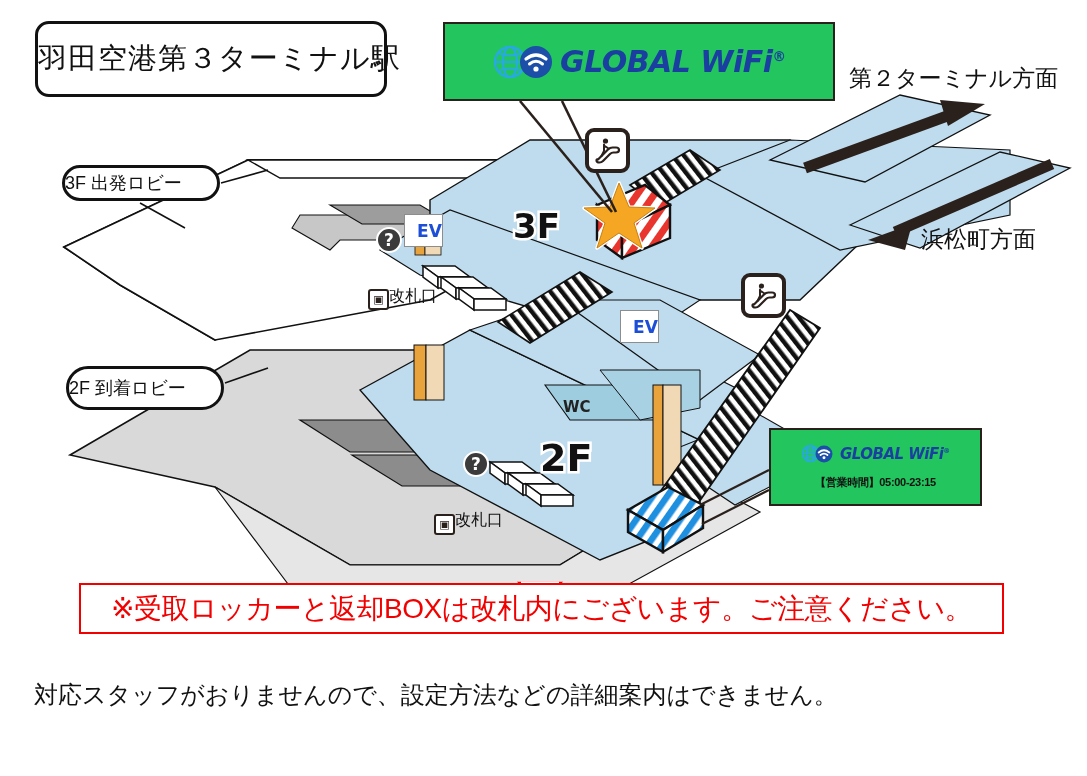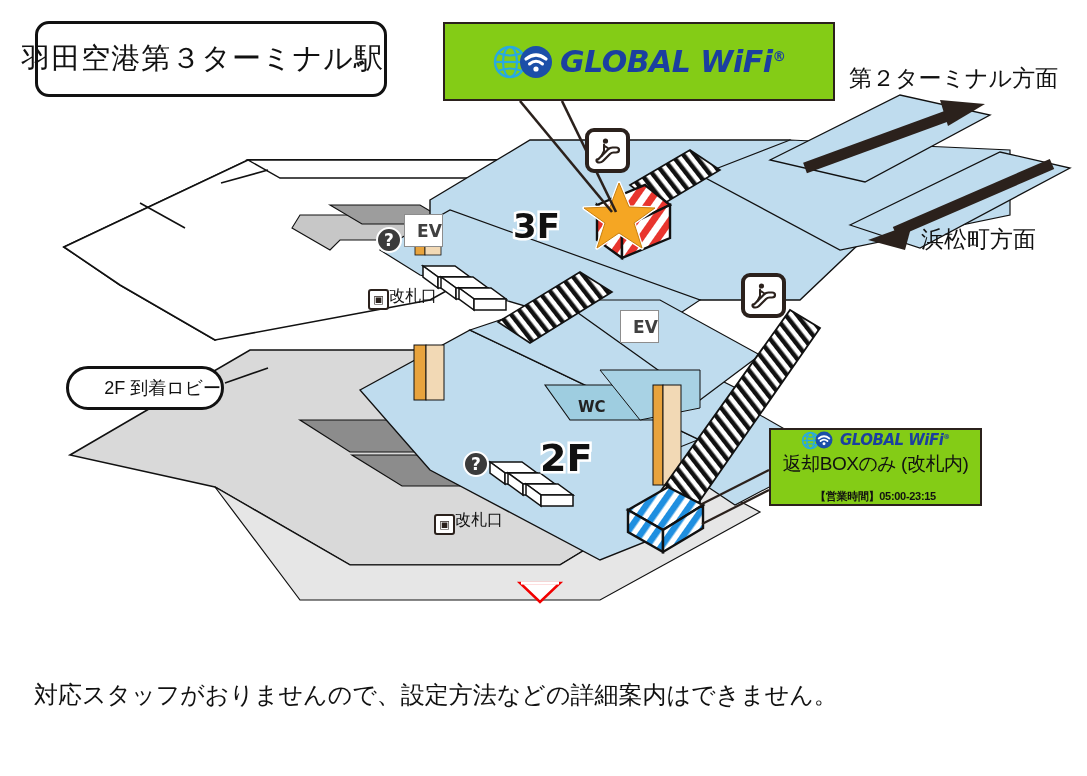--- a/index.html
+++ b/index.html
@@ -14,38 +14,38 @@
 
   
   #mapsvg{position:absolute;left:0;top:0;width:1087px;height:776px;}
 
   
   .pill{
     position:absolute;
     border:3px solid #111;
     background:#fff;
     border-radius:999px;
-    display:flex;align-items:center;justify-content:flex-end;
+    display:flex;align-items:center;justify-content:flex-start;
     color:#111;
     white-space:nowrap;
     box-sizing:border-box;
   }
   #station-title{
     left:35px;top:21px;width:352px;height:76px;
     border-radius:14px;
     font-size:29px;letter-spacing:1px;
   }
   #lbl-3f{left:62px;top:165px;width:158px;height:36px;font-size:18px;}
   #lbl-2f{left:66px;top:366px;width:158px;height:44px;font-size:18px;}
 
   
   .callout{
     position:absolute;
     border:2.5px solid #2b211c;
-    background:#84cc16;
+    background:#22c55e;
     box-sizing:border-box;
     display:flex;flex-direction:column;align-items:center;justify-content:center;
   }
   #callout-pickup{
     left:443px;top:22px;width:392px;height:79px;
   }
   #callout-return{
     left:769px;top:428px;width:213px;height:78px;
     border-width:2px;
   }
@@ -93,41 +93,41 @@
     font-weight:bold;color:#111;
     -webkit-text-stroke:5px #fff;
     paint-order:stroke fill;
   }
   #floor-3f{left:513px;top:206px;font-size:34px;}
   #floor-2f{left:540px;top:436px;font-size:38px;}
   .floor-big span{position:relative;}
 
   
   .map-text{position:absolute;color:#111;white-space:nowrap;}
-  #wc-label{left:578px;top:398px;font-size:15px;font-family:"DejaVu Sans",sans-serif;
+  #wc-label{left:563px;top:398px;font-size:15px;font-family:"DejaVu Sans",sans-serif;
             font-weight:600;color:#222;}
   .gate-label{font-size:16px;}
   #gate-3f{left:389px;top:286px;}
   #gate-2f{left:455px;top:510px;}
 
   
   .gate-icon{
     position:absolute;width:17px;height:17px;border:2px solid #2b211c;border-radius:3px;
     background:#fff;display:flex;align-items:center;justify-content:center;
     font-size:11px;line-height:1;color:#2b211c;
   }
   #gate-icon-3f{left:368px;top:289px;}
   #gate-icon-2f{left:434px;top:514px;}
 
   
   .ev-box{
     position:absolute;border:1.5px solid #8d8d8d;background:#fff;
     display:flex;align-items:center;justify-content:center;
     font-family:"DejaVu Sans","Liberation Sans",sans-serif;
-    font-size:17px;font-weight:600;color:#404040;
+    font-size:17px;font-weight:600;color:#1d4ed8;
     box-sizing:border-box;
     padding-left:12px;
   }
   #ev-3f{left:404px;top:214px;width:39px;height:33px;}
   #ev-2f{left:620px;top:310px;width:39px;height:33px;}
 
   
   .qmark{
     position:absolute;width:26px;height:26px;border-radius:50%;
     background:#3b3b3b;color:#fff;
@@ -314,20 +314,23 @@
     <g>
       <polygon points="520,583 560,583 540,602" fill="#ffffff" stroke="#f20000" stroke-width="2.5"></polygon>
       <line x1="521" y1="583" x2="559" y2="583" stroke="#ffffff" stroke-width="3"></line>
     </g>
   </svg>
 
   <div class="pill" id="station-title">
     <span>羽田空港第３ターミナル駅</span>
   </div>
 
+  <div class="pill" id="lbl-3f">
+    <span>3F 出発ロビー</span>
+  </div>
   <div class="pill" id="lbl-2f">
     <span>2F 到着ロビー</span>
   </div>
 
   <div class="callout" id="callout-pickup">
     <div class="gw-logo">
       <div class="gw-marks">
         <svg class="gw-globe" width="36" height="36" viewBox="0 0 36 36">
           <circle cx="18" cy="18" r="15" fill="none" stroke="#29a9e1" stroke-width="2.4"></circle>
           <ellipse cx="18" cy="18" rx="7" ry="15" fill="none" stroke="#29a9e1" stroke-width="2.2"></ellipse>
@@ -362,21 +365,20 @@
           <circle cx="17" cy="17" r="16" fill="#1b4fa8"></circle>
           <path d="M 7 14 Q 17 6 27 14" fill="none" stroke="#ffffff" stroke-width="3.6" stroke-linecap="round"></path>
           <path d="M 10.5 19 Q 17 13.5 23.5 19" fill="none" stroke="#ffffff" stroke-width="3.4" stroke-linecap="round"></path>
           <circle cx="17" cy="24" r="2.8" fill="#ffffff"></circle>
         </svg>
       </div>
       <div class="gw-word">
         <span>GLOBAL WiFi</span><span class="gw-reg">®</span>
       </div>
     </div>
-    <div class="gw-sub">返却BOXのみ (改札内)</div>
     <div class="gw-hours">【営業時間】05:00-23:15</div>
   </div>
 
   <div class="dir-text" id="dir-t2">第２ターミナル方面</div>
   <div class="dir-text" id="dir-hama">浜松町方面</div>
 
   <div class="floor-big" id="floor-3f">
     <span>3F</span>
   </div>
   <div class="floor-big" id="floor-2f">
@@ -413,18 +415,21 @@
     </svg>
   </div>
   <div class="esc-icon" id="esc-2f">
     <svg width="30" height="30" viewBox="0 0 30 30">
       <circle cx="12.5" cy="5" r="2.6" fill="#2b211c"></circle>
       <path d="M 11 8.5 L 11 15 M 11 9.5 L 15.5 12.5 M 11 15 L 8.5 20" stroke="#2b211c" stroke-width="2" fill="none" stroke-linecap="round"></path>
       <path d="M 5 23.5 L 15 13.5 Q 17 11.5 19.5 11.5 L 23 11.5 Q 26 11.5 26 14 Q 26 16.5 23 16.5 L 20.5 16.5 Q 18.5 16.5 17 18 L 10 25 Q 8.5 26.5 6.5 26.5 Q 3.5 26.5 3.5 24.5 Q 3.5 23 5 23.5 Z" fill="none" stroke="#2b211c" stroke-width="2.2" stroke-linejoin="round"></path>
     </svg>
   </div>
 
+  <div id="warn-banner">
+    <span>※受取ロッカーと返却BOXは改札内にございます。ご注意ください。</span>
+  </div>
 
   <div id="footer-note">
     <div>対応スタッフがおりませんので、設定方法などの詳細案内はできません。</div>
   </div>
 
 </div>
 
 </body></html>

